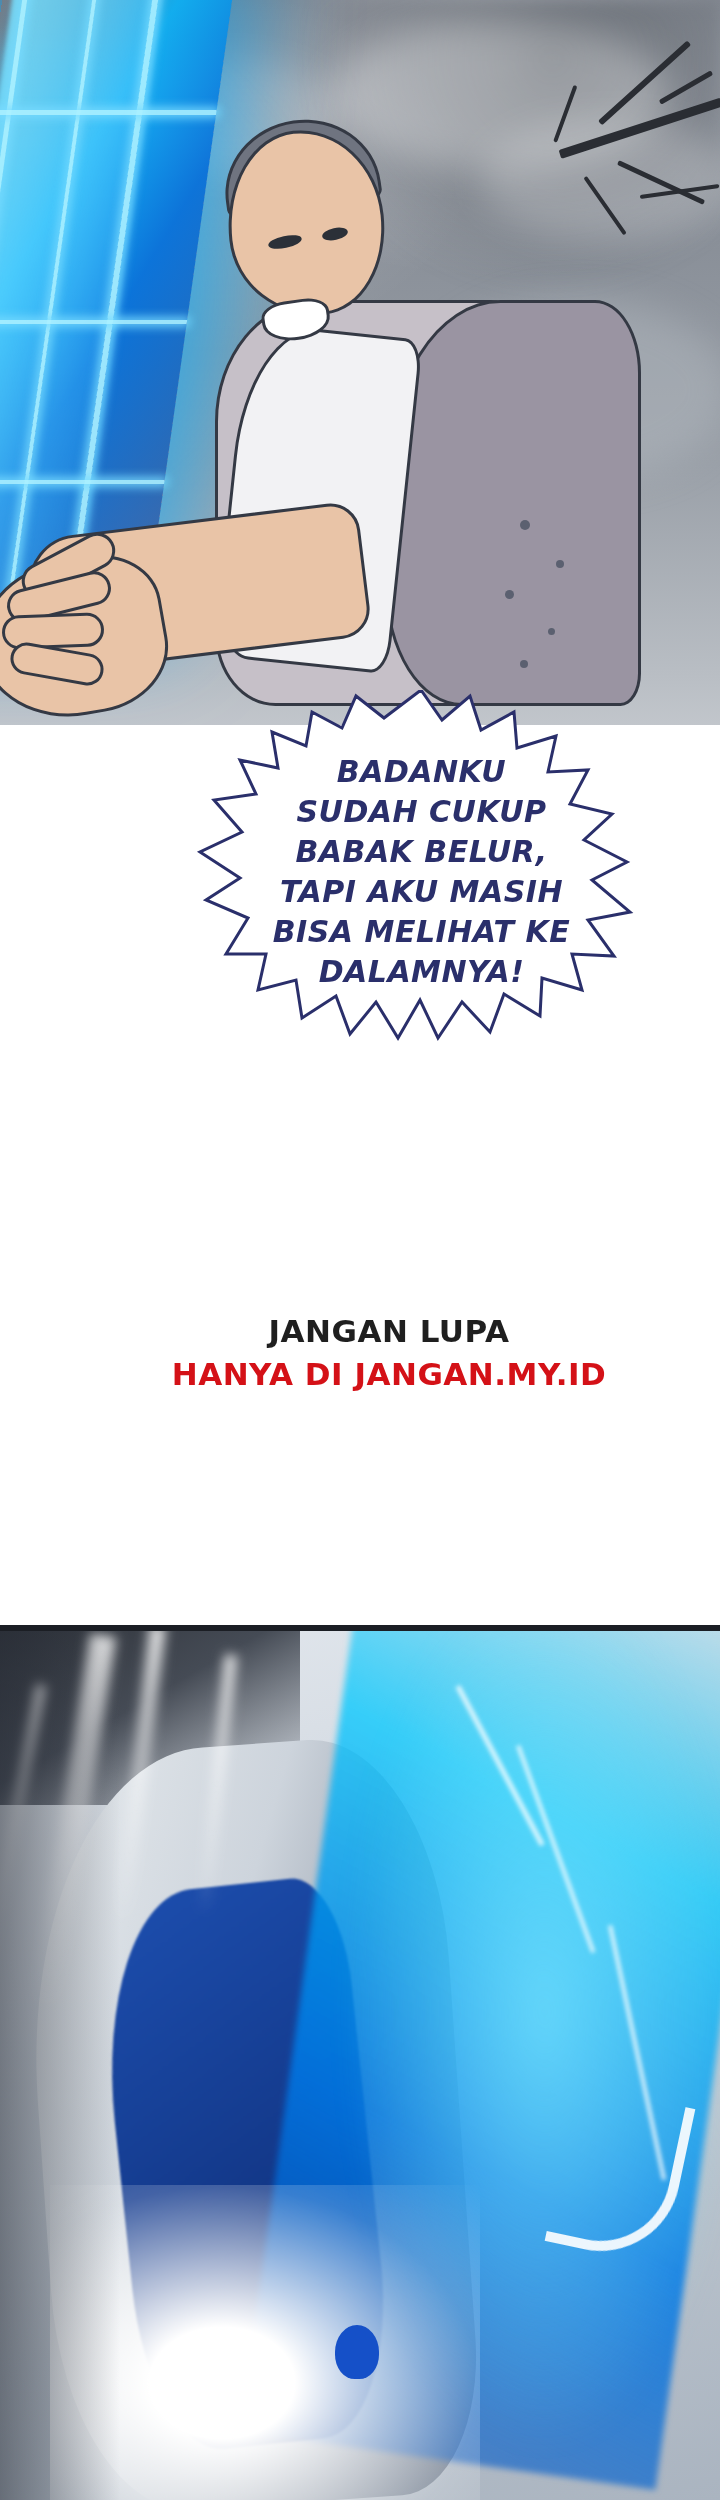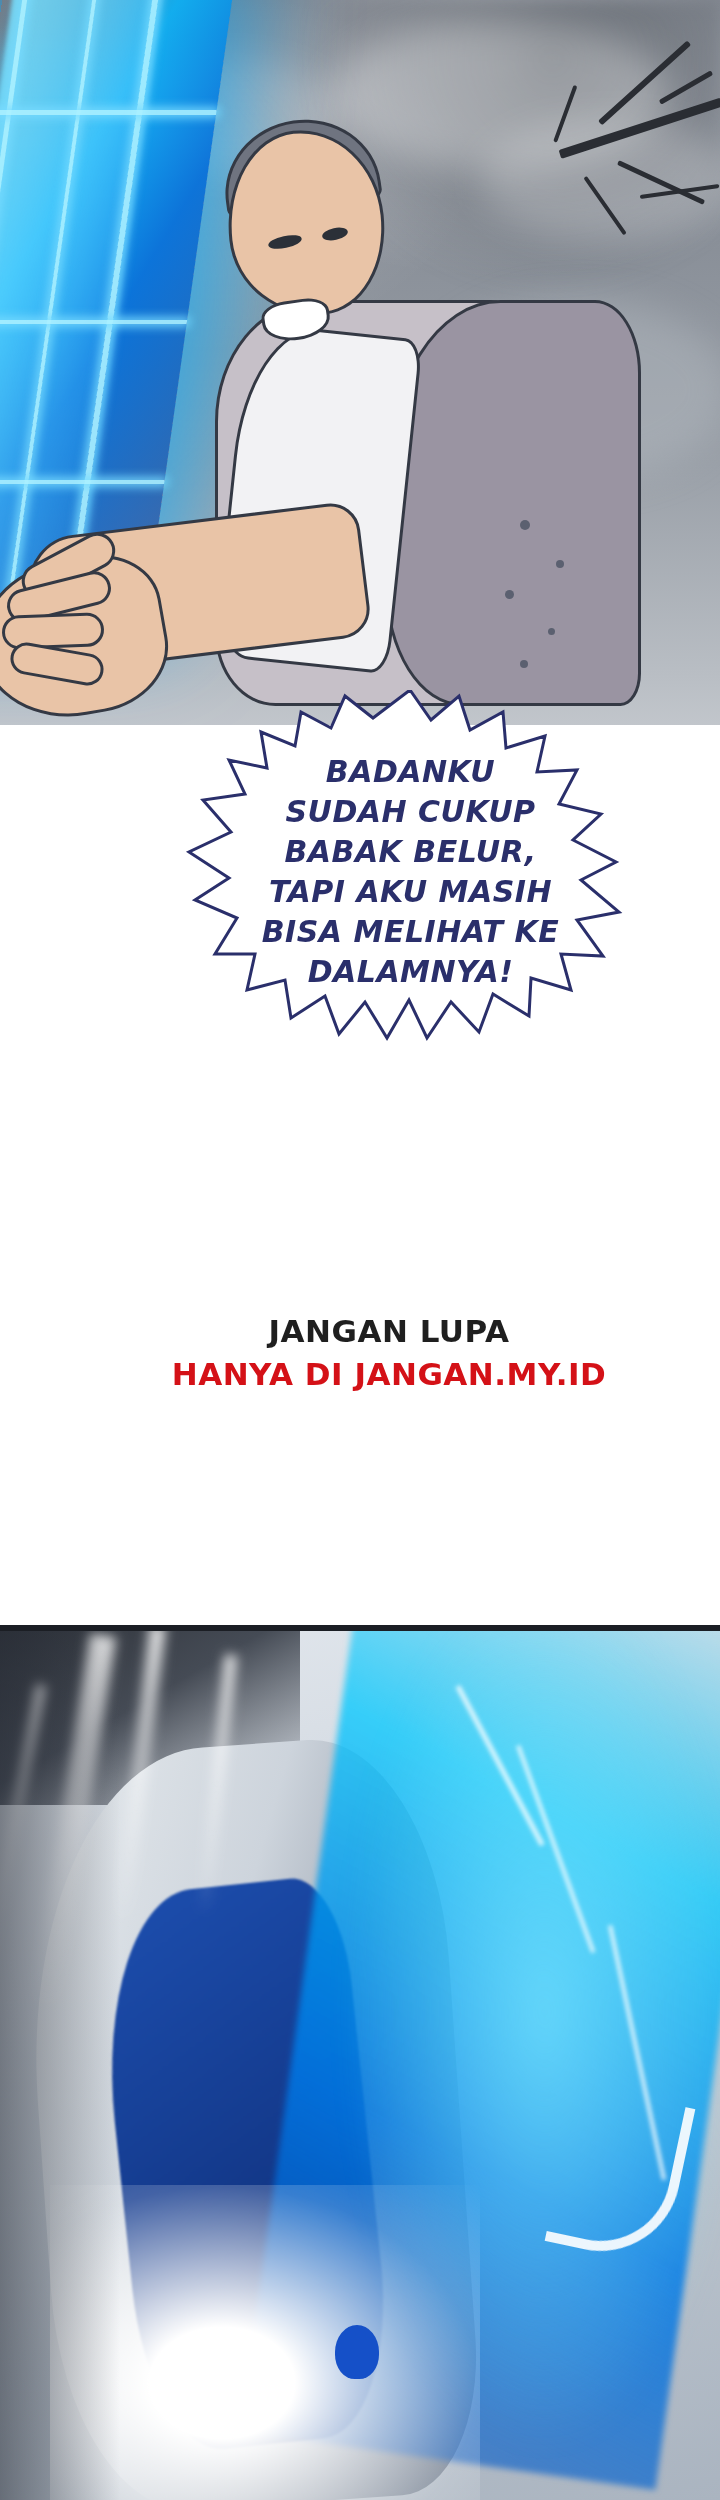--- a/index.html
+++ b/index.html
@@ -184,21 +184,21 @@
   }
   .p1-speck {
     position: absolute;
     background: #5b6070;
     border-radius: 50%;
   }
 
   
   .bubble-wrap {
     position: absolute;
-    left: 173px;
+    left: 184px;
     top: 690px;
     width: 475px;
     height: 400px;
     z-index: 20;
   }
   .bubble-wrap svg { display: block; width: 100%; height: 100%; }
   .bubble-text {
     position: absolute;
     left: 0; top: 62px;
     width: 475px;

